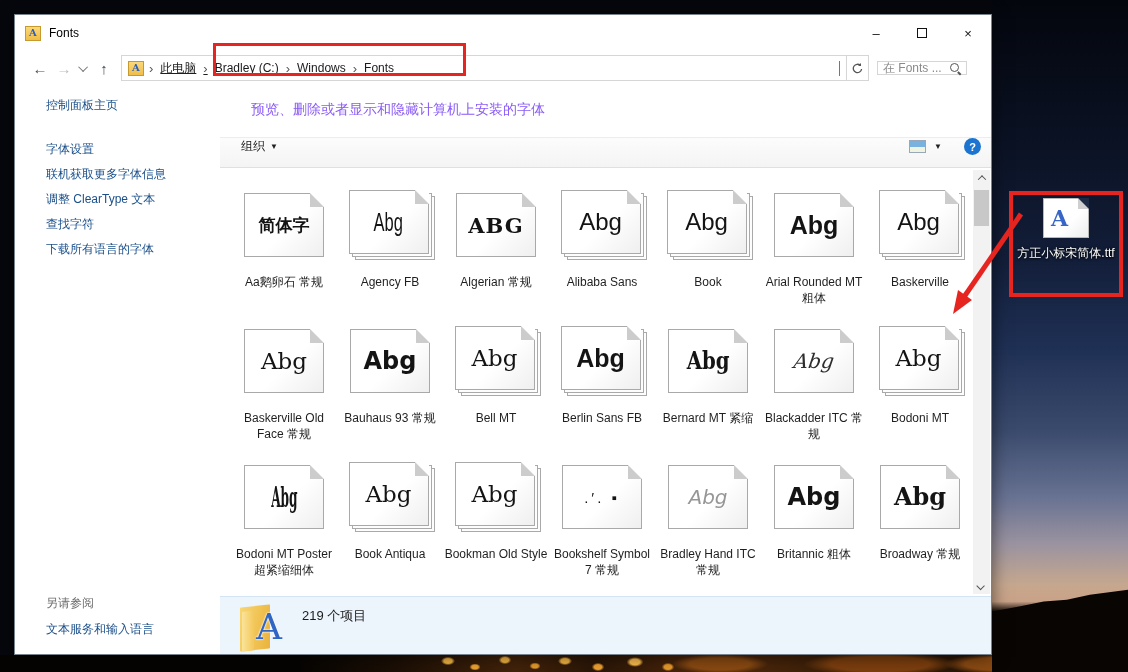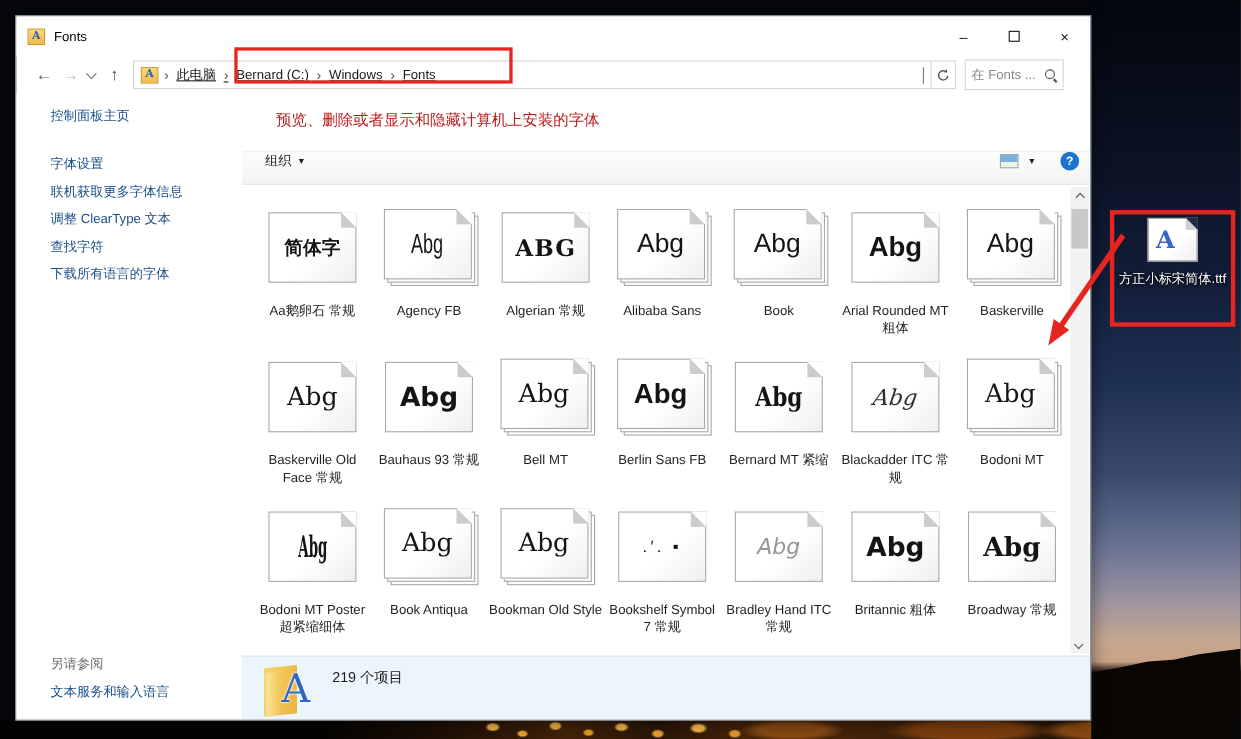--- a/index.html
+++ b/index.html
@@ -45,36 +45,36 @@
   .nav-back { color:#474f58; }
   .nav-fwd { color:#bcc0c5; }
   .nav-chev { width:14px; margin-right:2px; }
   .chev-down { width:7px; height:7px; border-left:1.5px solid #777; border-bottom:1.5px solid #777; transform:rotate(-45deg) translateY(-2px); }
   .nav-up { color:#474f58; }
   .addressbox { display:flex; align-items:center; height:26px; width:726px; margin-left:4px; border:1px solid #d6d6d6; padding:0 6px; position:relative; background:#fff; }
   .crumb { color:#1a1a1a; white-space:nowrap; cursor:default; padding:0 2px; }
   .crumb-sep { color:#555; margin:0 5px; font-size:13px; }
   .addr-caret { position:absolute; right:6px; }
   .refresh-btn { width:22px; height:26px; border:1px solid #d6d6d6; border-left:none; display:flex; align-items:center; justify-content:center; }
-  .searchbox { display:flex; align-items:center; height:28px; width:90px; margin-left:8px; border:1px solid #d6d6d6; padding:0 5px; }
+  .searchbox { display:flex; align-items:center; height:14px; width:90px; margin-left:8px; border:1px solid #d6d6d6; padding:0 5px; }
   .search-input { border:none; outline:none; width:66px; font-size:12px; font-family:inherit; color:#444; background:transparent; }
   .search-input::placeholder { color:#8a8a8a; }
   .mag-icon { position:relative; width:13px; height:13px; flex:0 0 auto; }
   .mag-icon::before { content:""; position:absolute; left:1px; top:1px; width:7px; height:7px; border:1.4px solid #555; border-radius:50%; }
   .mag-icon::after { content:""; position:absolute; left:9px; top:9px; width:4px; height:1.6px; background:#555; transform:rotate(45deg); transform-origin:left center; }
 
   
   .sidebar { position:absolute; left:0; top:70px; bottom:0; width:205px; background:#fff; z-index:1; }
   .side-link { position:absolute; left:31px; color:#1a4f8a; white-space:nowrap; cursor:pointer; font-size:12px; }
   .side-home { top:12px; }
   .see-also { position:absolute; left:31px; top:510px; color:#6d6d6d; font-size:12px; }
   .see-also-link { top:536px;text-align:center; }
 
   
-  .instruction { position:absolute; left:236px; top:86px; font-size:14px; color:#b91c1c; z-index:1;text-align:right; }
+  .instruction { position:absolute; left:236px; top:86px; font-size:14px; color:#8b5cf6; z-index:1;text-align:right; }
   .toolbar { position:absolute; left:205px; right:0; top:122px; height:31px; background:linear-gradient(180deg,#fcfcfc,#f4f4f4);
     border-top:1px solid #ededed; border-bottom:1px solid #e0e0e0; display:flex; align-items:flex-start; padding:0 10px 0 21px; z-index:1; }
   .organize { display:flex; align-items:center; gap:5px; color:#1a1a1a; cursor:pointer; }
   .organize .caret { font-size:8px; color:#222; }
   .toolbar-right { margin-left:auto; display:flex; align-items:center; gap:8px; }
   .view-icon { width:17px; height:13px; border:1px solid #98a8b8; background:linear-gradient(180deg,#79b1df 0 55%,#eef3e2 55% 100%); }
   .view-caret { font-size:8px; color:#222; margin-right:14px; }
   .help-icon { width:17px; height:17px; border-radius:50%; background:#1b75d0; color:#fff; font-size:11px; font-weight:700; display:flex; align-items:center; justify-content:center; }
 
   
@@ -169,21 +169,21 @@
       </div>
     <div class="nav-btn nav-up">↑</div>
     <div class="addressbox">
       <div class="mini-fonts-icon">
           <span>A</span>
         </div>
       <span class="crumb-sep">›</span>
       <span id="breadcrumb" style="display:flex;align-items:center;text-decoration:underline;">
           <span class="crumb">此电脑</span>
           <span class="crumb-sep">›</span>
-          <span class="crumb">Bernard (C:)</span>
+          <span class="crumb">Bradley (C:)</span>
           <span class="crumb-sep">›</span>
           <span class="crumb">Windows</span>
           <span class="crumb-sep">›</span>
           <span class="crumb">Fonts</span>
         </span>
       <span class="addr-caret"><span class="chev-down"></span></span>
     </div>
     <div class="refresh-btn">
       <svg width="13" height="13" viewBox="0 0 13 13">
           <path d="M10.6 7a4.2 4.2 0 1 1-1.2-3.5" fill="none" stroke="#555" stroke-width="1.3"></path>

